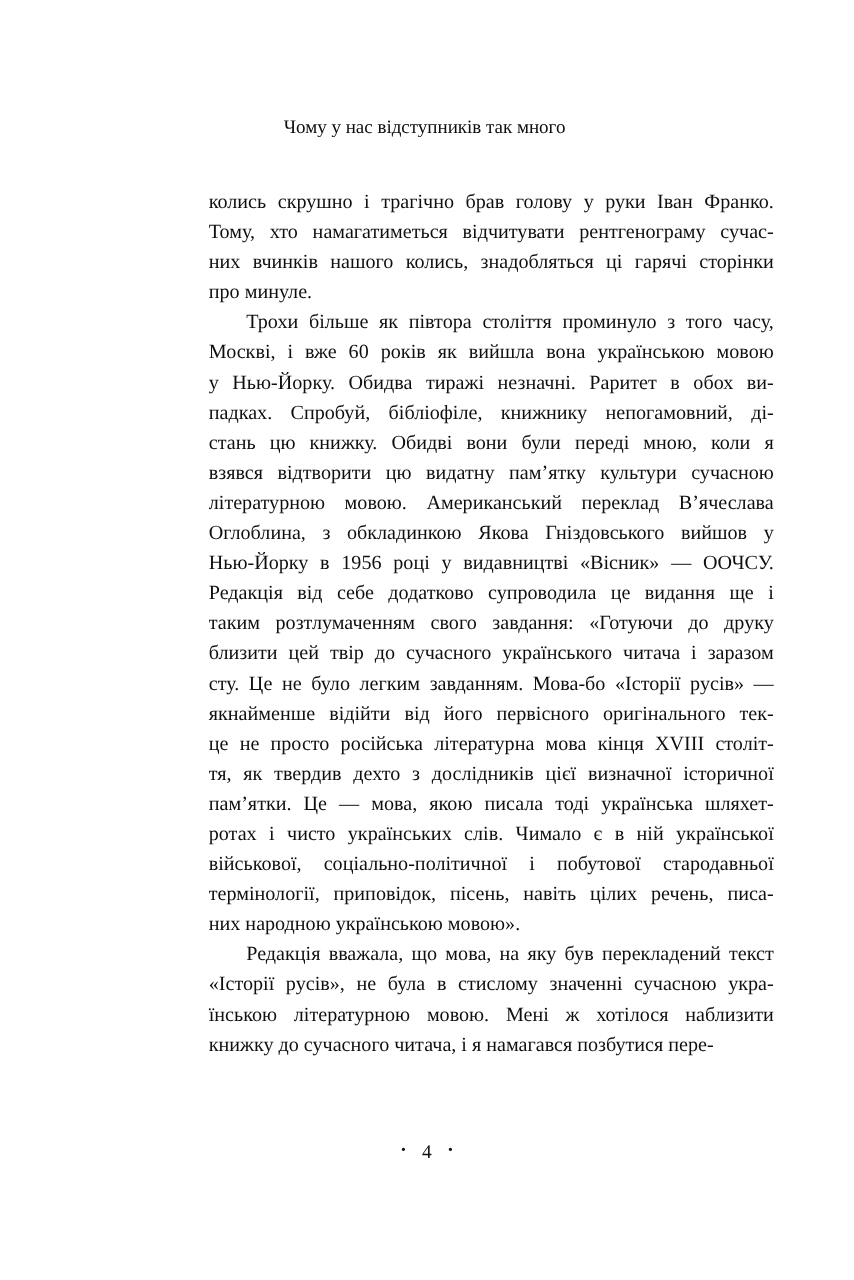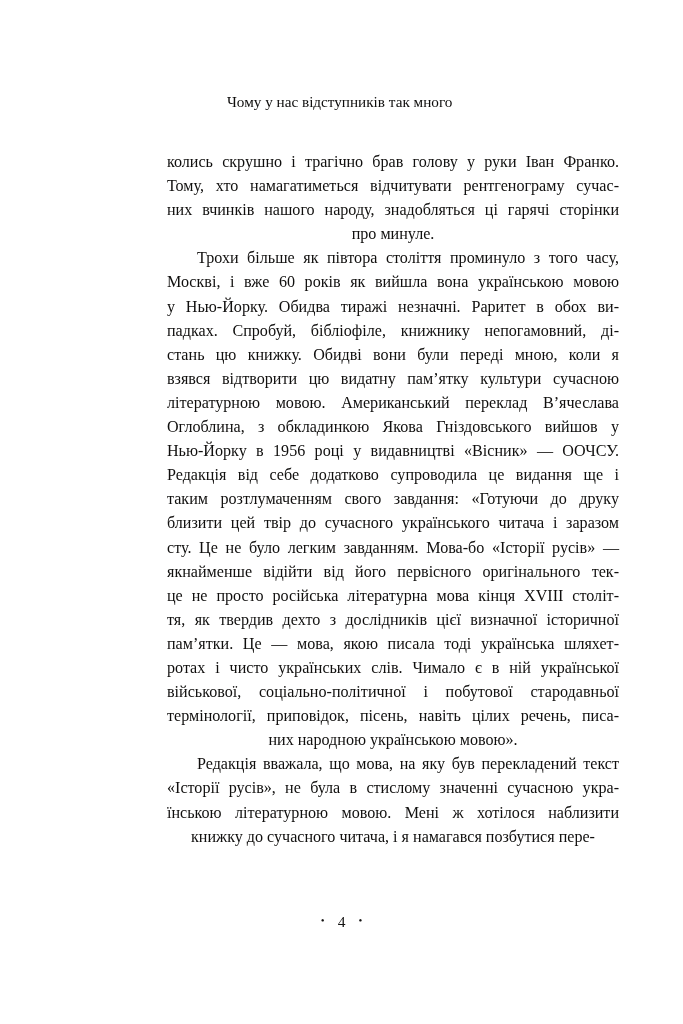--- a/index.html
+++ b/index.html
@@ -58,21 +58,21 @@
     white-space: pre;
     letter-spacing: 0.0px;
   }
   .txt-line.just {
     white-space: normal;
     text-align: justify;
     text-align-last: justify;
   }
   .txt-line.last {
     white-space: pre;
-    text-align: center;
+    text-align: left;
     font-family: Liberation Serif, serif;
   }
   .indent-first {
     display: inline-block;
     width: 30px;
   }
 
   
 
   
@@ -103,21 +103,21 @@
 <div class="page">
 
   <div class="epigraph">
     <div class="verse-line verse-line-1">Чому у нас відступників так много</div>
   </div>
 
   <div class="body-block" id="body-block">
       <div>
         <div class="txt-line just">колись скрушно і трагічно брав голову у руки Іван Франко.</div>
         <div class="txt-line just">Тому, хто намагатиметься відчитувати рентгенограму сучас-</div>
-        <div class="txt-line just">них вчинків нашого народу, знадобляться ці гарячі сторінки</div>
+        <div class="txt-line just">них вчинків нашого колись, знадобляться ці гарячі сторінки</div>
         <div class="txt-line last">про минуле.</div>
       </div>
       <div>
         <div class="txt-line just"><span class="indent-first"></span>Трохи більше як півтора століття проминуло з того часу,</div>
         <div class="txt-line just">Москві, і вже 60 років як вийшла вона українською мовою</div>
         <div class="txt-line just">у Нью-Йорку. Обидва тиражі незначні. Раритет в обох ви-</div>
         <div class="txt-line just">падках. Спробуй, бібліофіле, книжнику непогамовний, ді-</div>
         <div class="txt-line just">стань цю книжку. Обидві вони були переді мною, коли я</div>
         <div class="txt-line just">взявся відтворити цю видатну пам’ятку культури сучасною</div>
         <div class="txt-line just">літературною мовою. Американський переклад В’ячеслава</div>

